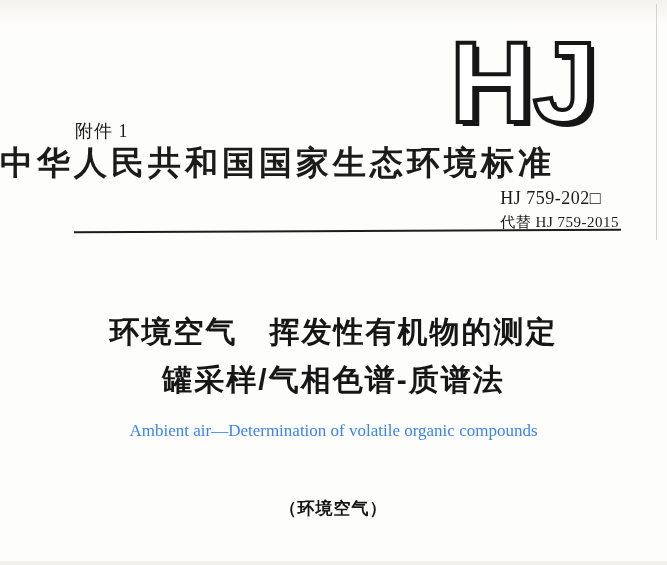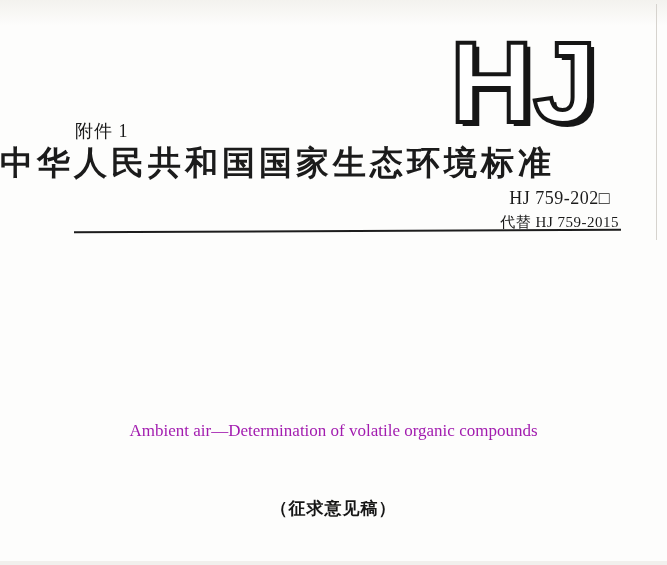--- a/index.html
+++ b/index.html
@@ -73,21 +73,21 @@
     font-family: "Liberation Serif", serif;
     font-size: 33px;
     font-weight: 600;
     letter-spacing: 4px;
     white-space: nowrap;
   }
   .std-block {
     position: absolute;
     right: 48px;
     top: 188px;
-    text-align: center;
+    text-align: left;
     font-family: "Liberation Serif", serif;
     line-height: 1.2;
   }
   .std-number {
     font-size: 18px;
     letter-spacing: 0.5px;
   }
   .std-replaces {
     font-size: 15px;
     margin-top: 3px;
@@ -116,21 +116,21 @@
     color: #161616;
     white-space: nowrap;
   }
   .en-title {
     position: absolute;
     left: 0;
     width: 667px;
     text-align: center;
     font-family: "Liberation Serif", serif;
     font-size: 17px;
-    color: #a21caf;
+    color: #3b82f6;
     white-space: nowrap;
   }
   .en-title.line1 { top: 421px; }
   .en-title.line2 { top: 461px; }
   .draft-label {
     position: absolute;
     left: 0;
     width: 667px;
     top: 497px;
     text-align: center;
@@ -158,21 +158,25 @@
 
   <div class="header-title">中华人民共和国国家生态环境标准</div>
 
   <div class="std-block">
     <div class="std-number">HJ 759-202□</div>
     <div class="std-replaces">代替 HJ 759-2015</div>
   </div>
 
   <div class="rule"></div>
 
+  <div class="main-title">
+    <div>环境空气　挥发性有机物的测定</div>
+    <div>罐采样/气相色谱-质谱法</div>
+  </div>
 
   <div class="en-title line1">Ambient air—Determination of volatile organic compounds</div>
 
 
-  <div class="draft-label">（征求意见稿）</div>
+  <div class="draft-label">（环境空气）</div>
 
   <div class="bottom-tint"></div>
 
 </div>
 
 </body></html>

